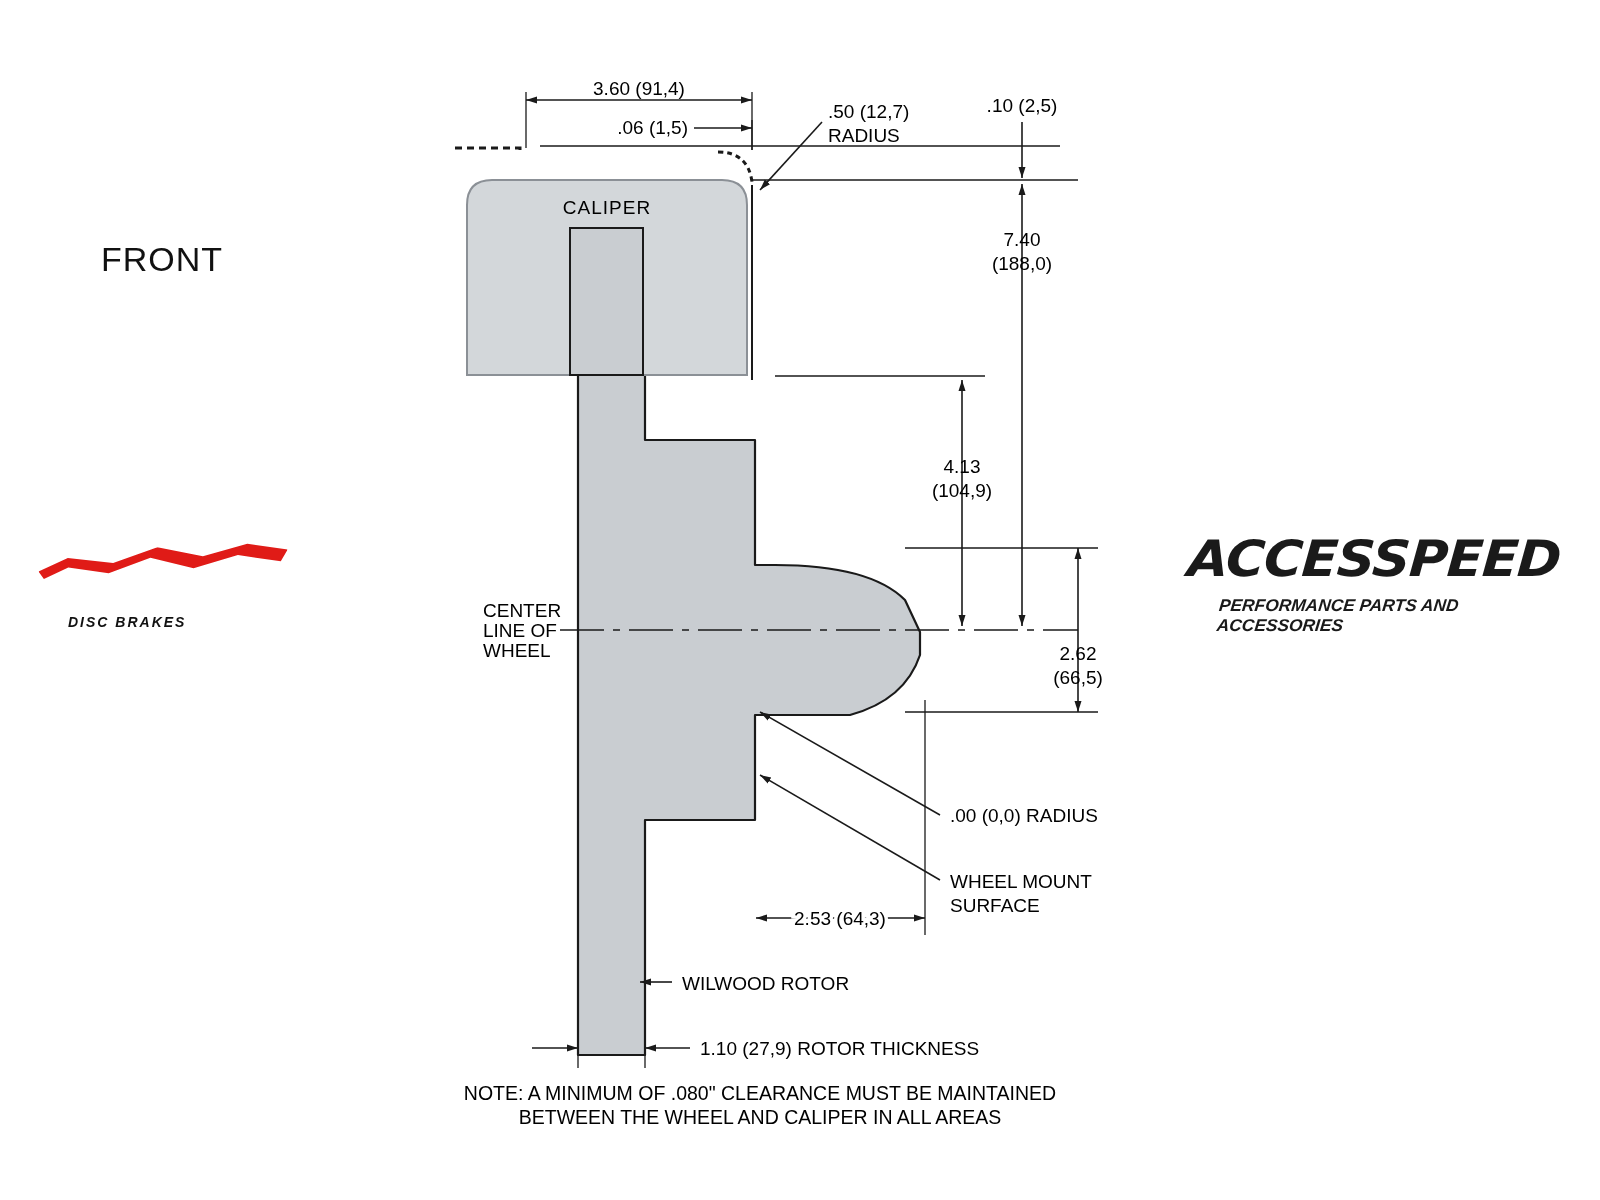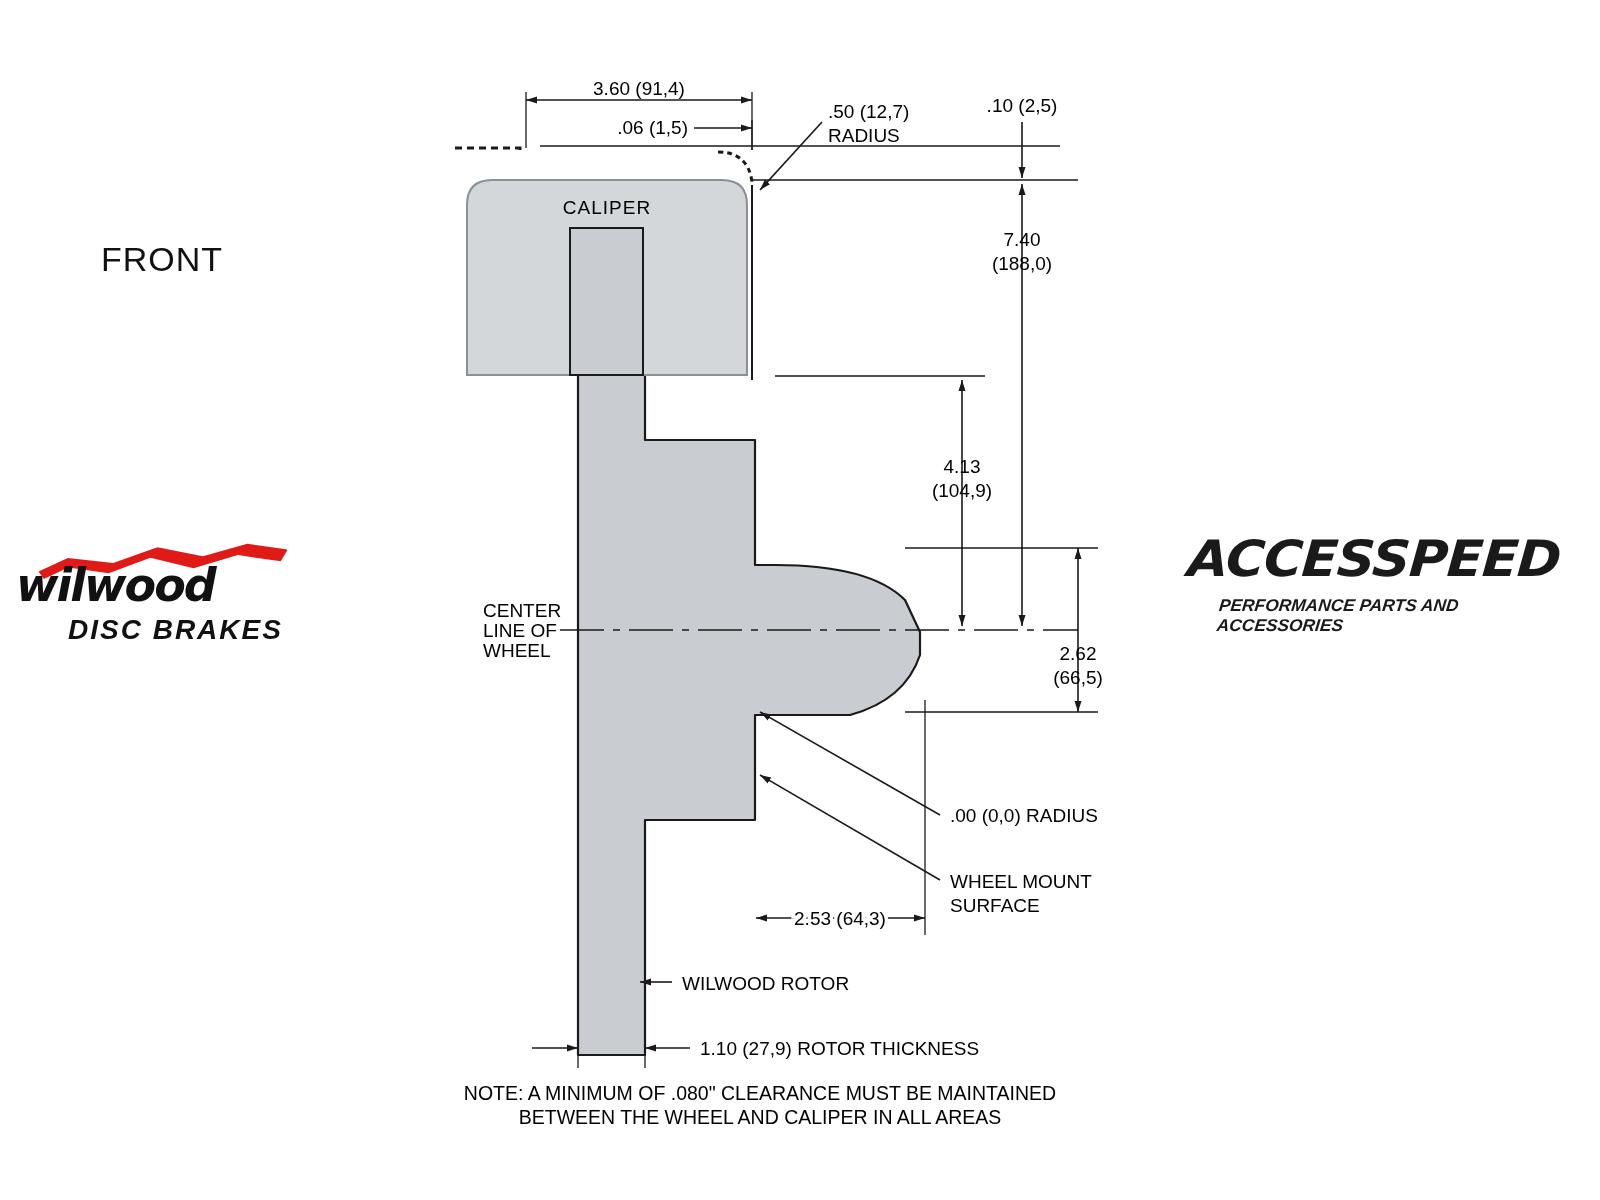--- a/index.html
+++ b/index.html
@@ -55,21 +55,21 @@
     width: 250px;
     height: 30px;
     background: #e01b17;
     clip-path: polygon(0% 70%, 12% 30%, 30% 55%, 48% 10%, 66% 48%, 84% 14%, 100% 40%, 97% 78%, 80% 50%, 62% 86%, 45% 44%, 28% 88%, 12% 62%, 2% 96%);
     transform: rotate(-3deg);
   }
   #wilwood-sub {
     position: absolute;
     left: 58px;
     top: 84px;
-    font-size: 28px;
+    font-size: 14px;
     font-weight: bold;
     font-style: italic;
     letter-spacing: 2px;
     color: #111;
   }
   
   #accesspeed-logo {
     left: 1190px;
     top: 520px;
     width: 390px;
@@ -124,21 +124,20 @@
 </style>
 </head>
 <body>
 
 <div id="stage">
 
   <div class="abs txt" id="front-view-label">FRONT</div>
 
   <div class="abs" id="wilwood-logo">
     <div id="wilwood-swoosh"></div>
-    <div id="wilwood-wordmark">wilwood</div>
     <div id="wilwood-sub">DISC BRAKES</div>
   </div>
 
   <div class="abs" id="accesspeed-logo">
     <div id="accesspeed-wordmark">ACCESSPEED</div>
     <div id="accesspeed-sub">PERFORMANCE PARTS AND ACCESSORIES</div>
   </div>
 
   <svg class="abs" id="drawing" width="1600" height="1200" viewBox="0 0 1600 1200">
 

